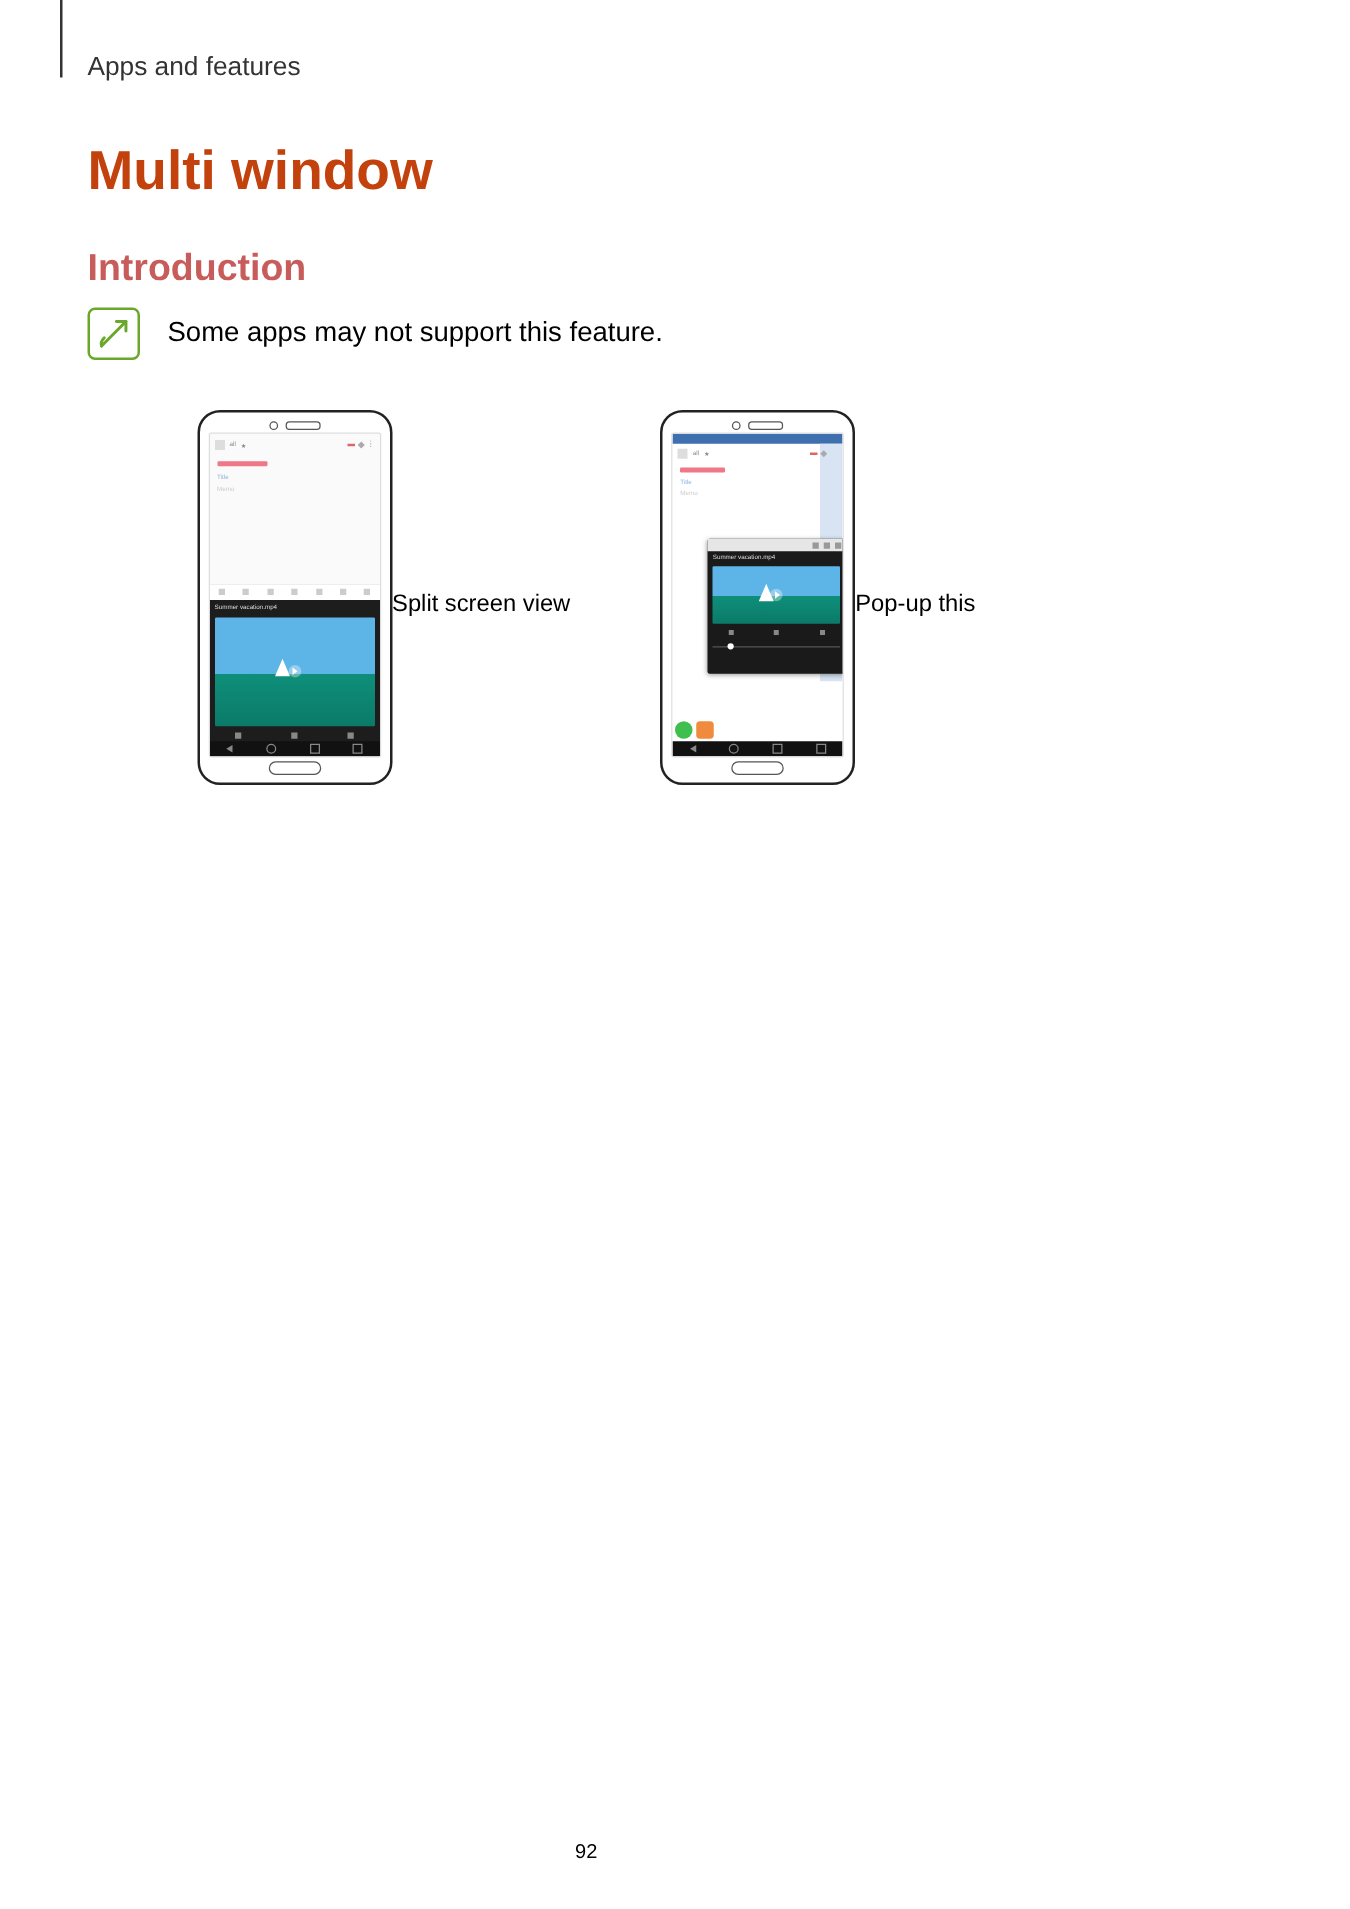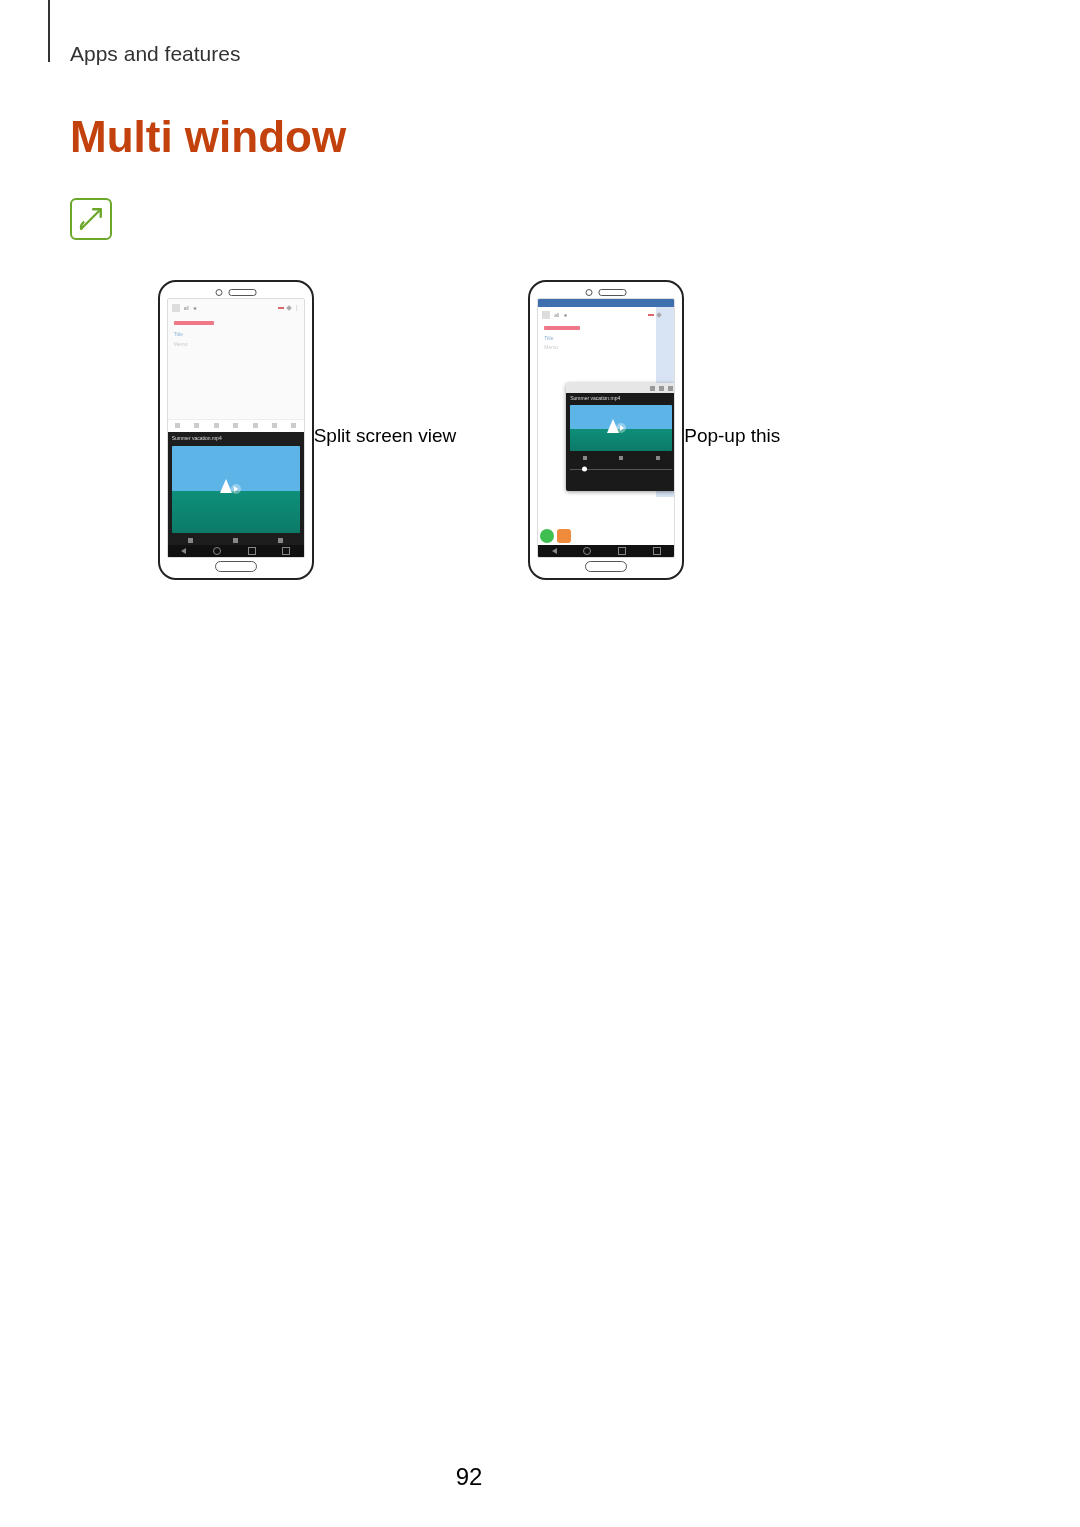--- a/index.html
+++ b/index.html
@@ -282,44 +282,46 @@
   .navbar2 .tri{
     width:0;height:0;border:none;
     border-top:3px solid transparent;
     border-bottom:3px solid transparent;
     border-right:5px solid #888;
   }
   .page-number{
     position:absolute;
     bottom:36px; left:0; right:0;
     text-align:center;
-    font-size:24px;
+    font-size:16px;
     color:#000;
   }
 </style>
 </head>
 <body>
 
 <div class="page">
   <div class="tab-mark"></div>
 
   <div class="breadcrumb">Apps and features</div>
 
   <h1 class="title">Multi window</h1>
 
+  <h2 class="subtitle">Introduction</h2>
 
 
   <div class="note-row">
     <div class="note-icon">
       <svg viewBox="0 0 24 24" fill="none" stroke="#6aa72a" stroke-width="2.2" stroke-linecap="round" stroke-linejoin="round">
         <path d="M3 21 L21 3"></path>
         <path d="M14 3 L21 3 L21 10"></path>
         <path d="M3 21 C3 21 2 18 5 15"></path>
       </svg>
     </div>
+    <div class="note-text">Some apps may not support this feature.</div>
   </div>
 
   <div class="figures">
 
     <div class="figure">
       <div class="phone">
         <div class="earpiece">
           <div class="cam-dot"></div>
             <div class="ear-slot"></div>
         </div>

